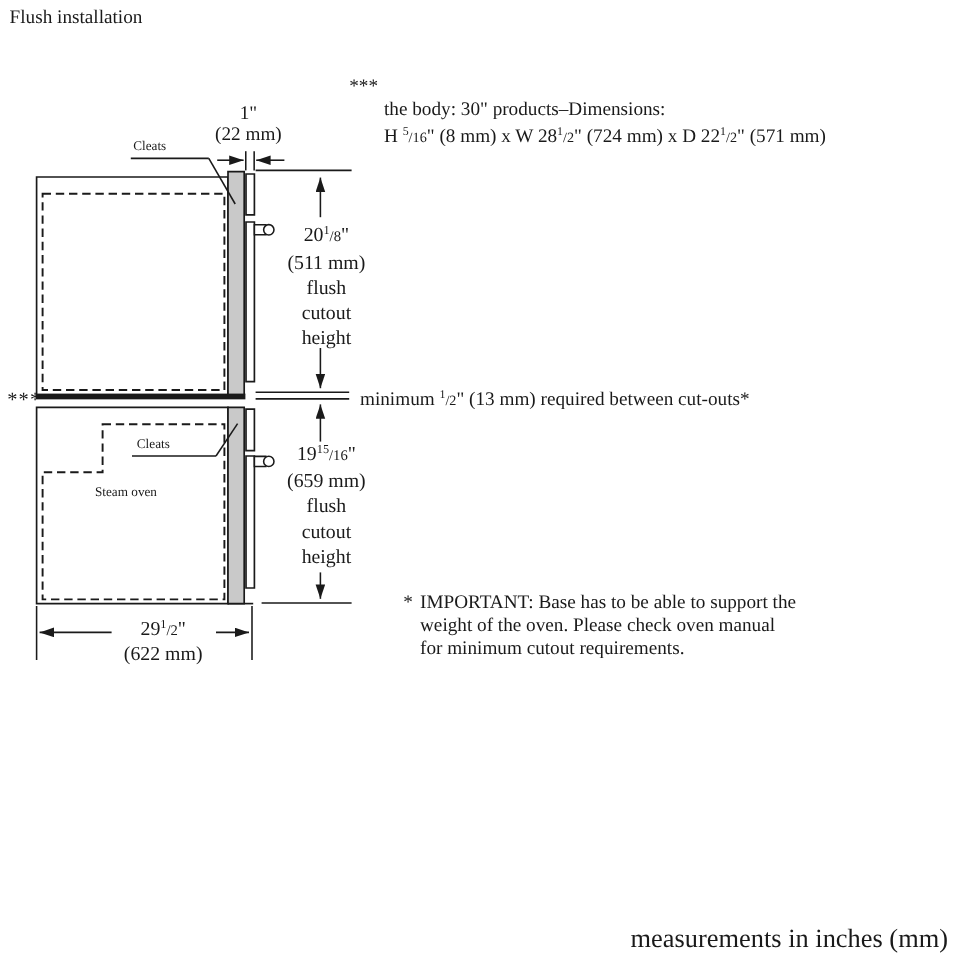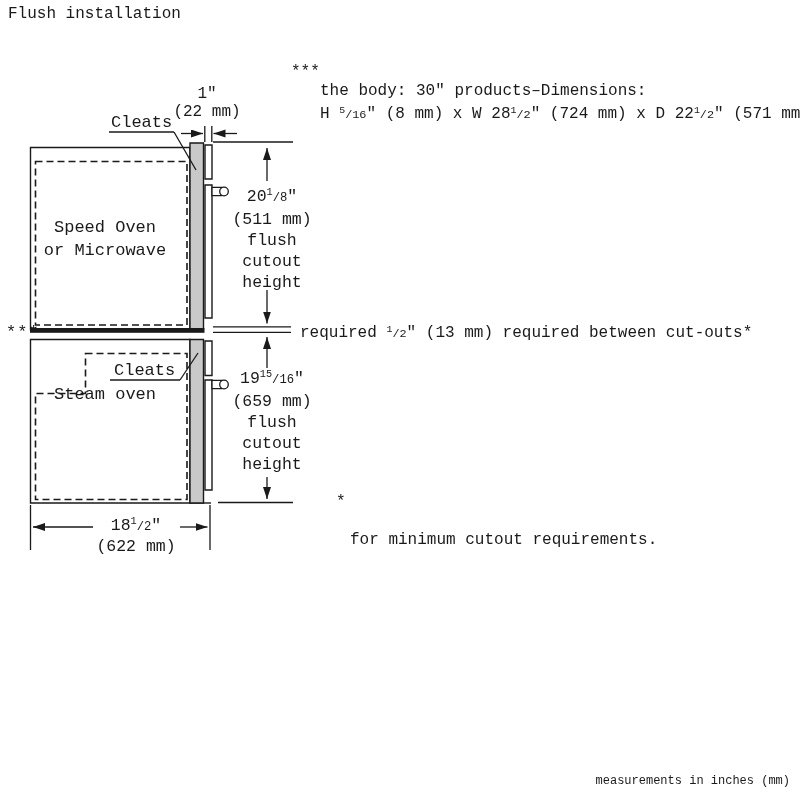--- a/index.html
+++ b/index.html
@@ -3,57 +3,57 @@
 <meta charset="utf-8">
 <style>
   :root{
     --line:#1a1a1a;
     --cleat-fill:#c9c9c9;
     --background:#ffffff;
   }
   html,body{margin:0;padding:0;background:#fff;}
   .canvas{
     position:relative;width:800px;height:800px;background:var(--background);
-    font-family:Liberation Mono, monospace;color:var(--line);overflow:hidden;
+    font-family:Liberation Serif, serif;color:var(--line);overflow:hidden;
   }
   svg.art{position:absolute;left:0;top:0;}
   svg.art *{vector-effect:non-scaling-stroke;}
   .ln{stroke:var(--line);stroke-width:1.4;fill:none;}
   .thin{stroke-width:1.3;}
   .dash{stroke-dasharray:7 4;stroke-width:1.6;}
   .fillw{fill:#fff;}
   .fillg{fill:var(--cleat-fill);}
   .solid{fill:var(--line);stroke:none;}
   .txt{position:absolute;white-space:nowrap;font-size:16px;line-height:19px;}
   .ctr{text-align:center;white-space:normal;}
-  .lbl{font-size:17px;}
+  .lbl{font-size:11px;}
   .dim-block{font-size:16.5px;line-height:21px;width:120px;left:212px;text-align:center;}
   .sup{font-size:0.62em;vertical-align:0.55em;}
   .den{font-size:0.74em;}
   .hang{display:flex;align-items:flex-start;}
   .hang .mk{flex:0 0 auto;}
   .note-lines{margin-left:6px;}
   #note-top{left:291px;top:63px;}
   #note-top .mk{width:23px;}
   #title1{left:8px;top:5px;}
   #title2{left:8px;top:24px;}
   #dim-1in{left:177px;top:85px;width:60px;}
   #dim-25mm{left:167px;top:103px;width:80px;}
   #cleats-upper{left:111px;top:113px;}
   #speed-label{left:39px;top:216px;width:132px;line-height:23px;}
   #upper-dim{top:182px;}
   #gap-note{left:300px;top:320px;}
   #stars-left{left:6px;top:323px;font-size:17px;letter-spacing:1px;}
   #cleats-lower{left:114px;top:361px;}
-  #steam-label{left:39px;top:385px;width:132px;}
+  #steam-label{left:39px;top:401px;width:132px;}
   #lower-dim{top:364px;}
   #width-dim{left:66px;top:511px;width:140px;font-size:16.5px;line-height:20px;}
   #important{left:336px;top:493px;}
   #important .mk{width:14px;}
-  #footer{right:10px;top:772px;font-size:12px;}
+  #footer{right:10px;top:772px;font-size:22px;}
 </style>
 </head>
 <body>
 
 <div class="canvas">
 
   <svg class="art" width="800" height="800" viewBox="0 0 800 800">
     <defs>
       <marker id="arr" markerUnits="userSpaceOnUse" markerWidth="14" markerHeight="10" refX="12" refY="4" orient="auto">
         <path d="M0,0 L12,4 L0,8 Z" fill="#1a1a1a"></path>
@@ -134,56 +134,52 @@
       <br>
       <span>the body: 30" products–Dimensions:</span><br>
       <span><span>H </span><span class="sup">5</span><span class="den">/16</span><span>" (8 mm) x W 28</span><span class="sup">1</span><span class="den">/2</span><span>" (724 mm) x D 22</span><span class="sup">1</span><span class="den">/2</span><span>" (571 mm)</span></span>
     </span>
   </div>
 
   <div class="txt ctr" id="dim-1in">1"</div>
   <div class="txt ctr" id="dim-25mm">(22 mm)</div>
 
   <div class="txt lbl" id="cleats-upper">Cleats</div>
-  <div class="txt lbl ctr" id="speed-label">
-    <span>Speed Oven</span><br>
-    <span>or Microwave</span>
-  </div>
 
   <div class="txt ctr dim-block" id="upper-dim">
     <span><span>20</span><span class="sup">1</span><span class="den">/8</span><span>"</span></span><br>
     <span>(511 mm)</span><br>
     <span>flush</span><br>
     <span>cutout</span><br>
     <span>height</span>
   </div>
 
   <div class="txt" id="stars-left">***</div>
 
-  <div class="txt" id="gap-note"><span>required </span><span class="sup">1</span><span class="den">/2</span><span>" (13 mm) required between cut-outs*</span></div>
+  <div class="txt" id="gap-note"><span>minimum </span><span class="sup">1</span><span class="den">/2</span><span>" (13 mm) required between cut-outs*</span></div>
 
   <div class="txt lbl" id="cleats-lower">Cleats</div>
   <div class="txt lbl ctr" id="steam-label">Steam oven</div>
 
   <div class="txt ctr dim-block" id="lower-dim">
     <span><span>19</span><span class="sup">15</span><span class="den">/16</span><span>"</span></span><br>
     <span>(659 mm)</span><br>
     <span>flush</span><br>
     <span>cutout</span><br>
     <span>height</span>
   </div>
 
   <div class="txt ctr" id="width-dim">
-    <span><span>18</span><span class="sup">1</span><span class="den">/2</span><span>"</span></span><br>
+    <span><span>29</span><span class="sup">1</span><span class="den">/2</span><span>"</span></span><br>
     <span>(622 mm)</span>
   </div>
 
   <div class="txt hang" id="important">
     <span class="mk">*</span>
     <span>
-      <br>
-      <br>
+      <span>IMPORTANT: Base has to be able to support the</span><br>
+      <span>weight of the oven. Please check oven manual</span><br>
       <span>for minimum cutout requirements.</span>
     </span>
   </div>
 
   <div class="txt" id="footer">measurements in inches (mm)</div>
 </div>
 
 </body></html>

